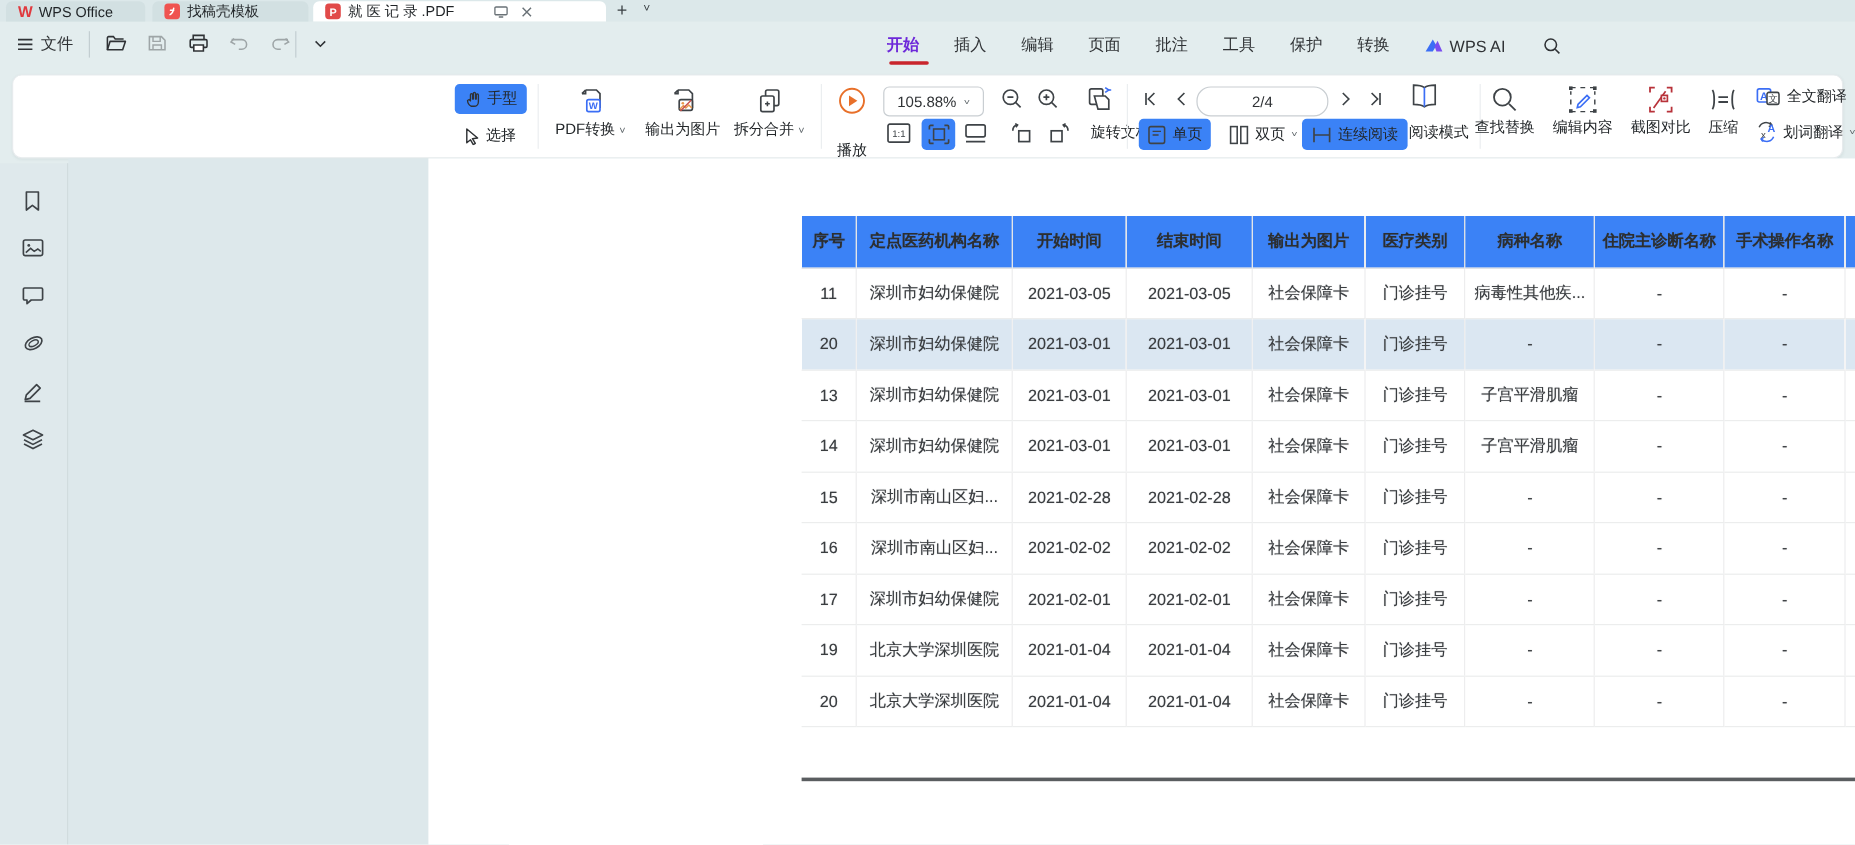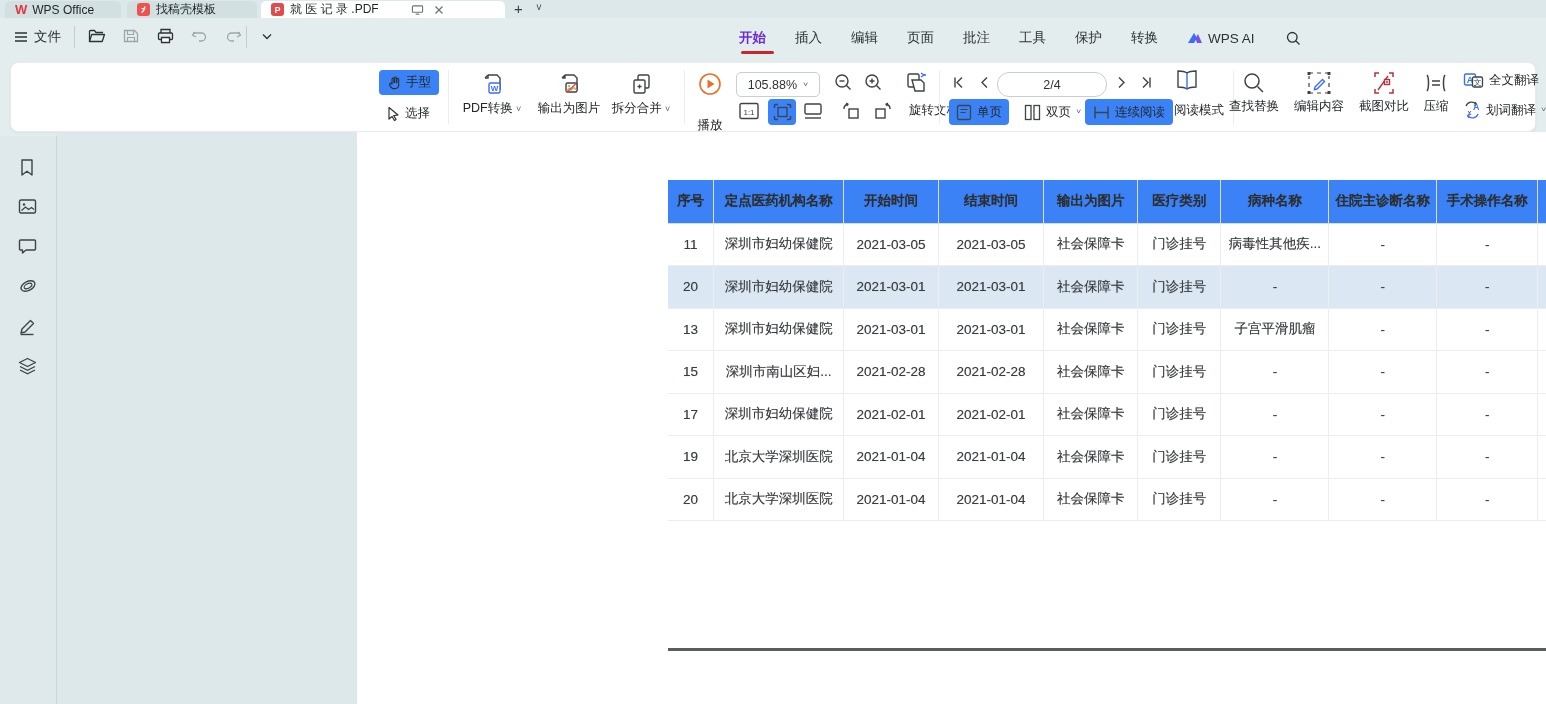--- a/index.html
+++ b/index.html
@@ -525,32 +525,56 @@
               <td>2021-03-01</td>
               <td>2021-03-01</td>
               <td>社会保障卡</td>
               <td>门诊挂号</td>
               <td>子宫平滑肌瘤</td>
               <td>-</td>
               <td>-</td>
               <td></td>
             </tr>
             <tr>
+              <td>14</td>
+              <td>深圳市妇幼保健院</td>
+              <td>2021-03-01</td>
+              <td>2021-03-01</td>
+              <td>社会保障卡</td>
+              <td>门诊挂号</td>
+              <td>子宫平滑肌瘤</td>
+              <td>-</td>
+              <td>-</td>
+              <td></td>
+            </tr>
+            <tr>
               <td>15</td>
               <td>深圳市南山区妇...</td>
               <td>2021-02-28</td>
               <td>2021-02-28</td>
               <td>社会保障卡</td>
               <td>门诊挂号</td>
               <td>-</td>
               <td>-</td>
               <td>-</td>
               <td></td>
             </tr>
             <tr>
+              <td>16</td>
+              <td>深圳市南山区妇...</td>
+              <td>2021-02-02</td>
+              <td>2021-02-02</td>
+              <td>社会保障卡</td>
+              <td>门诊挂号</td>
+              <td>-</td>
+              <td>-</td>
+              <td>-</td>
+              <td></td>
+            </tr>
+            <tr>
               <td>17</td>
               <td>深圳市妇幼保健院</td>
               <td>2021-02-01</td>
               <td>2021-02-01</td>
               <td>社会保障卡</td>
               <td>门诊挂号</td>
               <td>-</td>
               <td>-</td>
               <td>-</td>
               <td></td>

